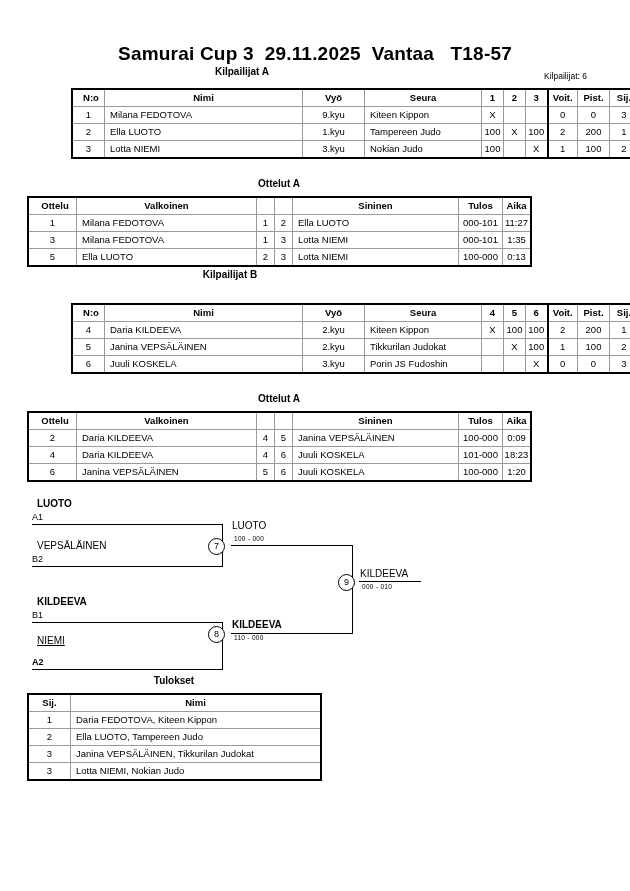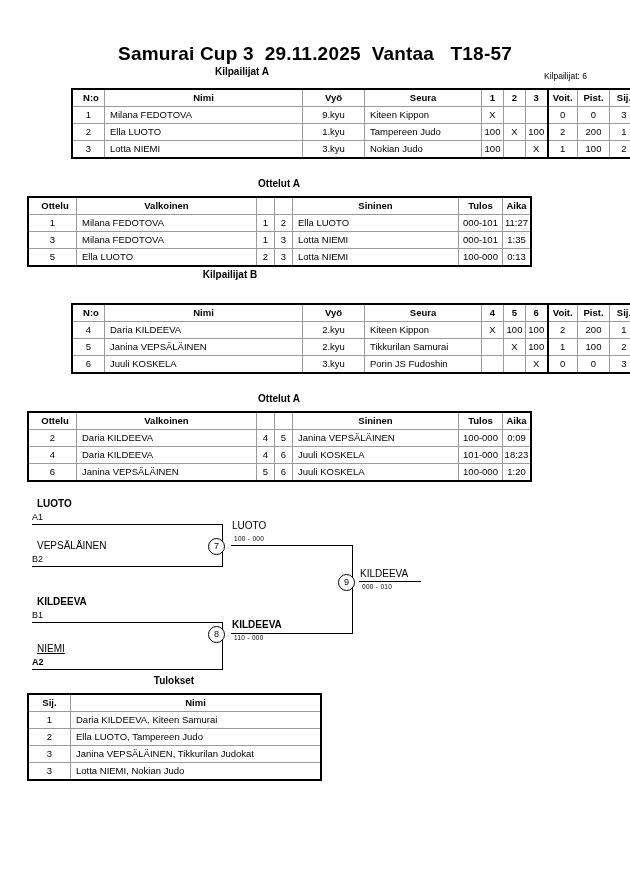--- a/index.html
+++ b/index.html
@@ -294,21 +294,21 @@
     <td class="c">100</td>
     <td class="c">100</td>
     <td class="c thickleft">2</td>
     <td class="c">200</td>
     <td class="c">1</td>
   </tr>
   <tr>
     <td class="c">5</td>
     <td class="l">Janina VEPSÄLÄINEN</td>
     <td class="c">2.kyu</td>
-    <td class="l">Tikkurilan Samurai</td>
+    <td class="l">Tikkurilan Judokat</td>
     <td class="c"></td>
     <td class="c">X</td>
     <td class="c">100</td>
     <td class="c thickleft">1</td>
     <td class="c">100</td>
     <td class="c">2</td>
   </tr>
   <tr>
     <td class="c">6</td>
     <td class="l">Juuli KOSKELA</td>
@@ -390,21 +390,21 @@
 
   <div class="bk-node" style="left:208px; top:43px;">7</div>
   <div class="bk-name" style="left:232px; top:25px;">LUOTO</div>
   <div class="bk-score" style="left:234px; top:40px;">100 - 000</div>
   <div class="bk-line" style="left:231px; top:50px; width:122px; height:1px;"></div>
 
   <div class="bk-name win" style="left:37px; top:101px;">KILDEEVA</div>
   <div class="bk-seed" style="left:32px; top:115px;">B1</div>
   <div class="bk-line" style="left:32px; top:127px; width:191px; height:1px;"></div>
 
-  <div class="bk-name" style="left:37px; top:148px;text-decoration:underline;">NIEMI</div>
+  <div class="bk-name" style="left:37px; top:140px;text-decoration:underline;">NIEMI</div>
   <div class="bk-seed" style="left:32px; top:162px;font-weight:bold;">A2</div>
   <div class="bk-line" style="left:32px; top:174px; width:191px; height:1px;"></div>
 
   <div class="bk-line" style="left:222px; top:127px; width:1px; height:48px;"></div>
 
   <div class="bk-node" style="left:208px; top:131px;">8</div>
 
   <div class="bk-name win" style="left:232px; top:124px;">KILDEEVA</div>
   <div class="bk-score" style="left:234px; top:139px;">110 - 000</div>
   <div class="bk-line" style="left:231px; top:138px; width:122px; height:1px;"></div>
@@ -424,21 +424,21 @@
       <col style="width:42px">
       <col style="width:250px">
     </colgroup>
   <tbody>
       <tr class="hdrrow">
     <th class="c">Sij.</th>
     <th class="c">Nimi</th>
   </tr>
   <tr>
     <td class="c">1</td>
-    <td class="l">Daria KILDEEVA, Kiteen Samurai</td>
+    <td class="l">Daria FEDOTOVA, Kiteen Kippon</td>
   </tr>
   <tr>
     <td class="c">2</td>
     <td class="l">Ella LUOTO, Tampereen Judo</td>
   </tr>
   <tr>
     <td class="c">3</td>
     <td class="l">Janina VEPSÄLÄINEN, Tikkurilan Judokat</td>
   </tr>
   <tr>

